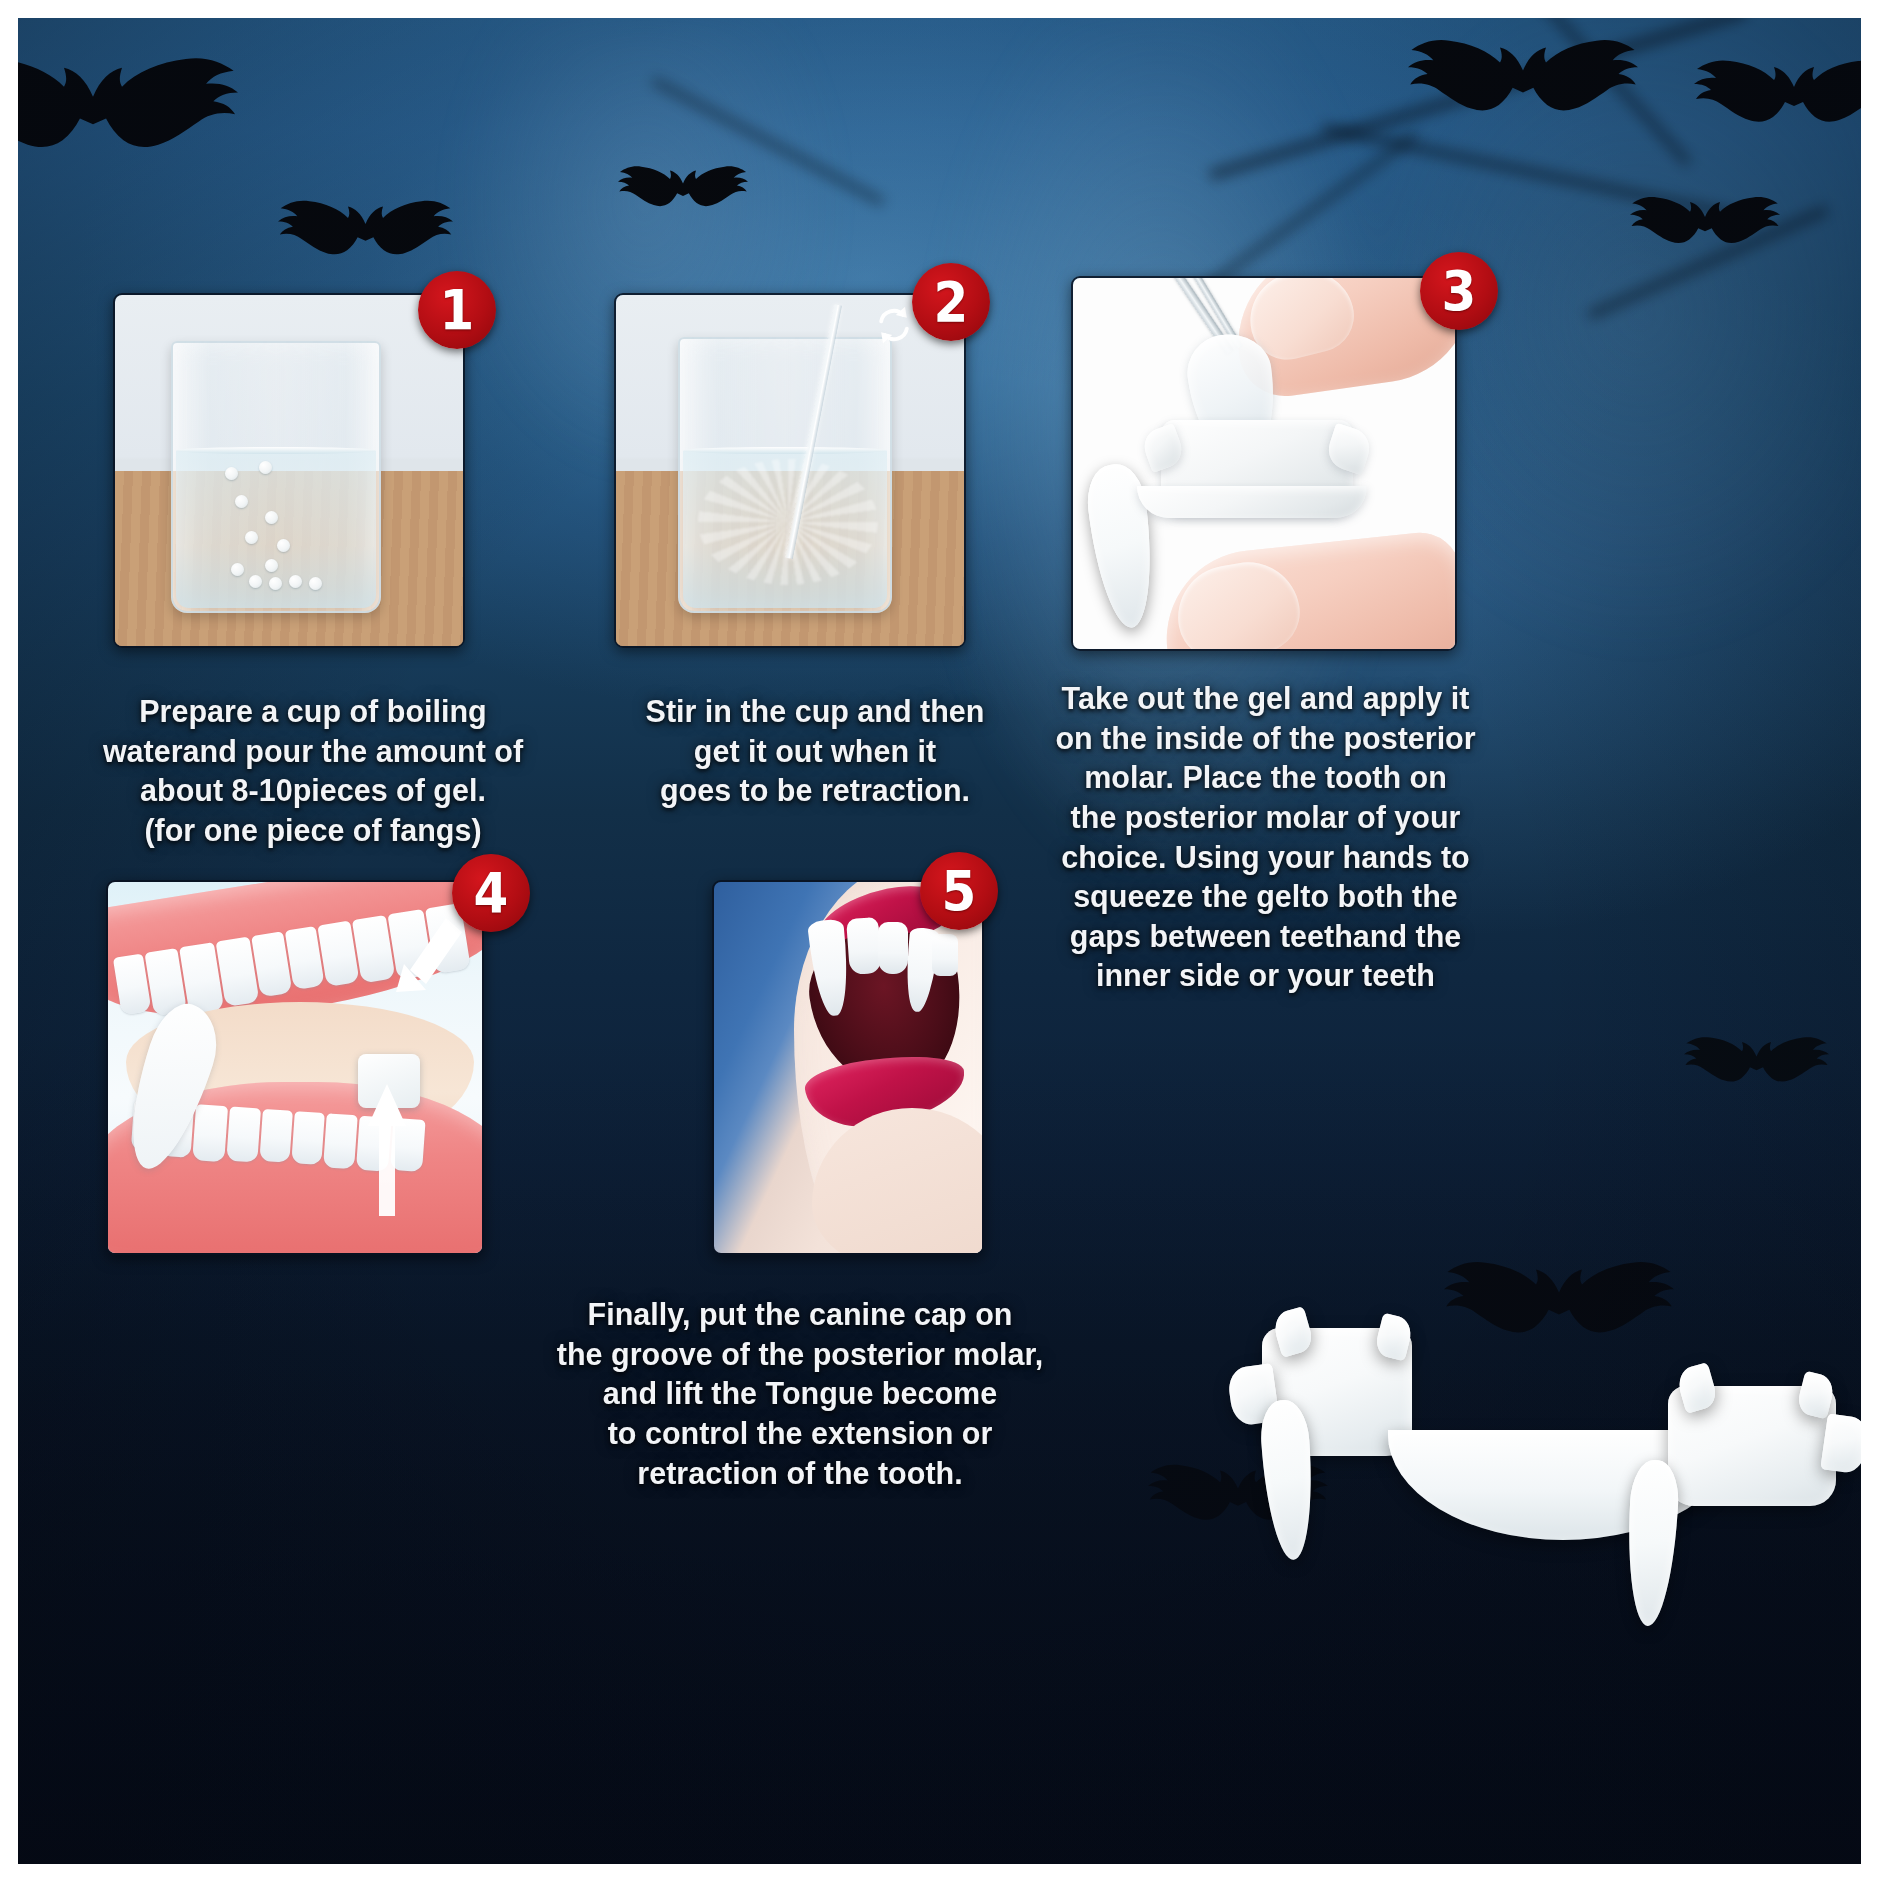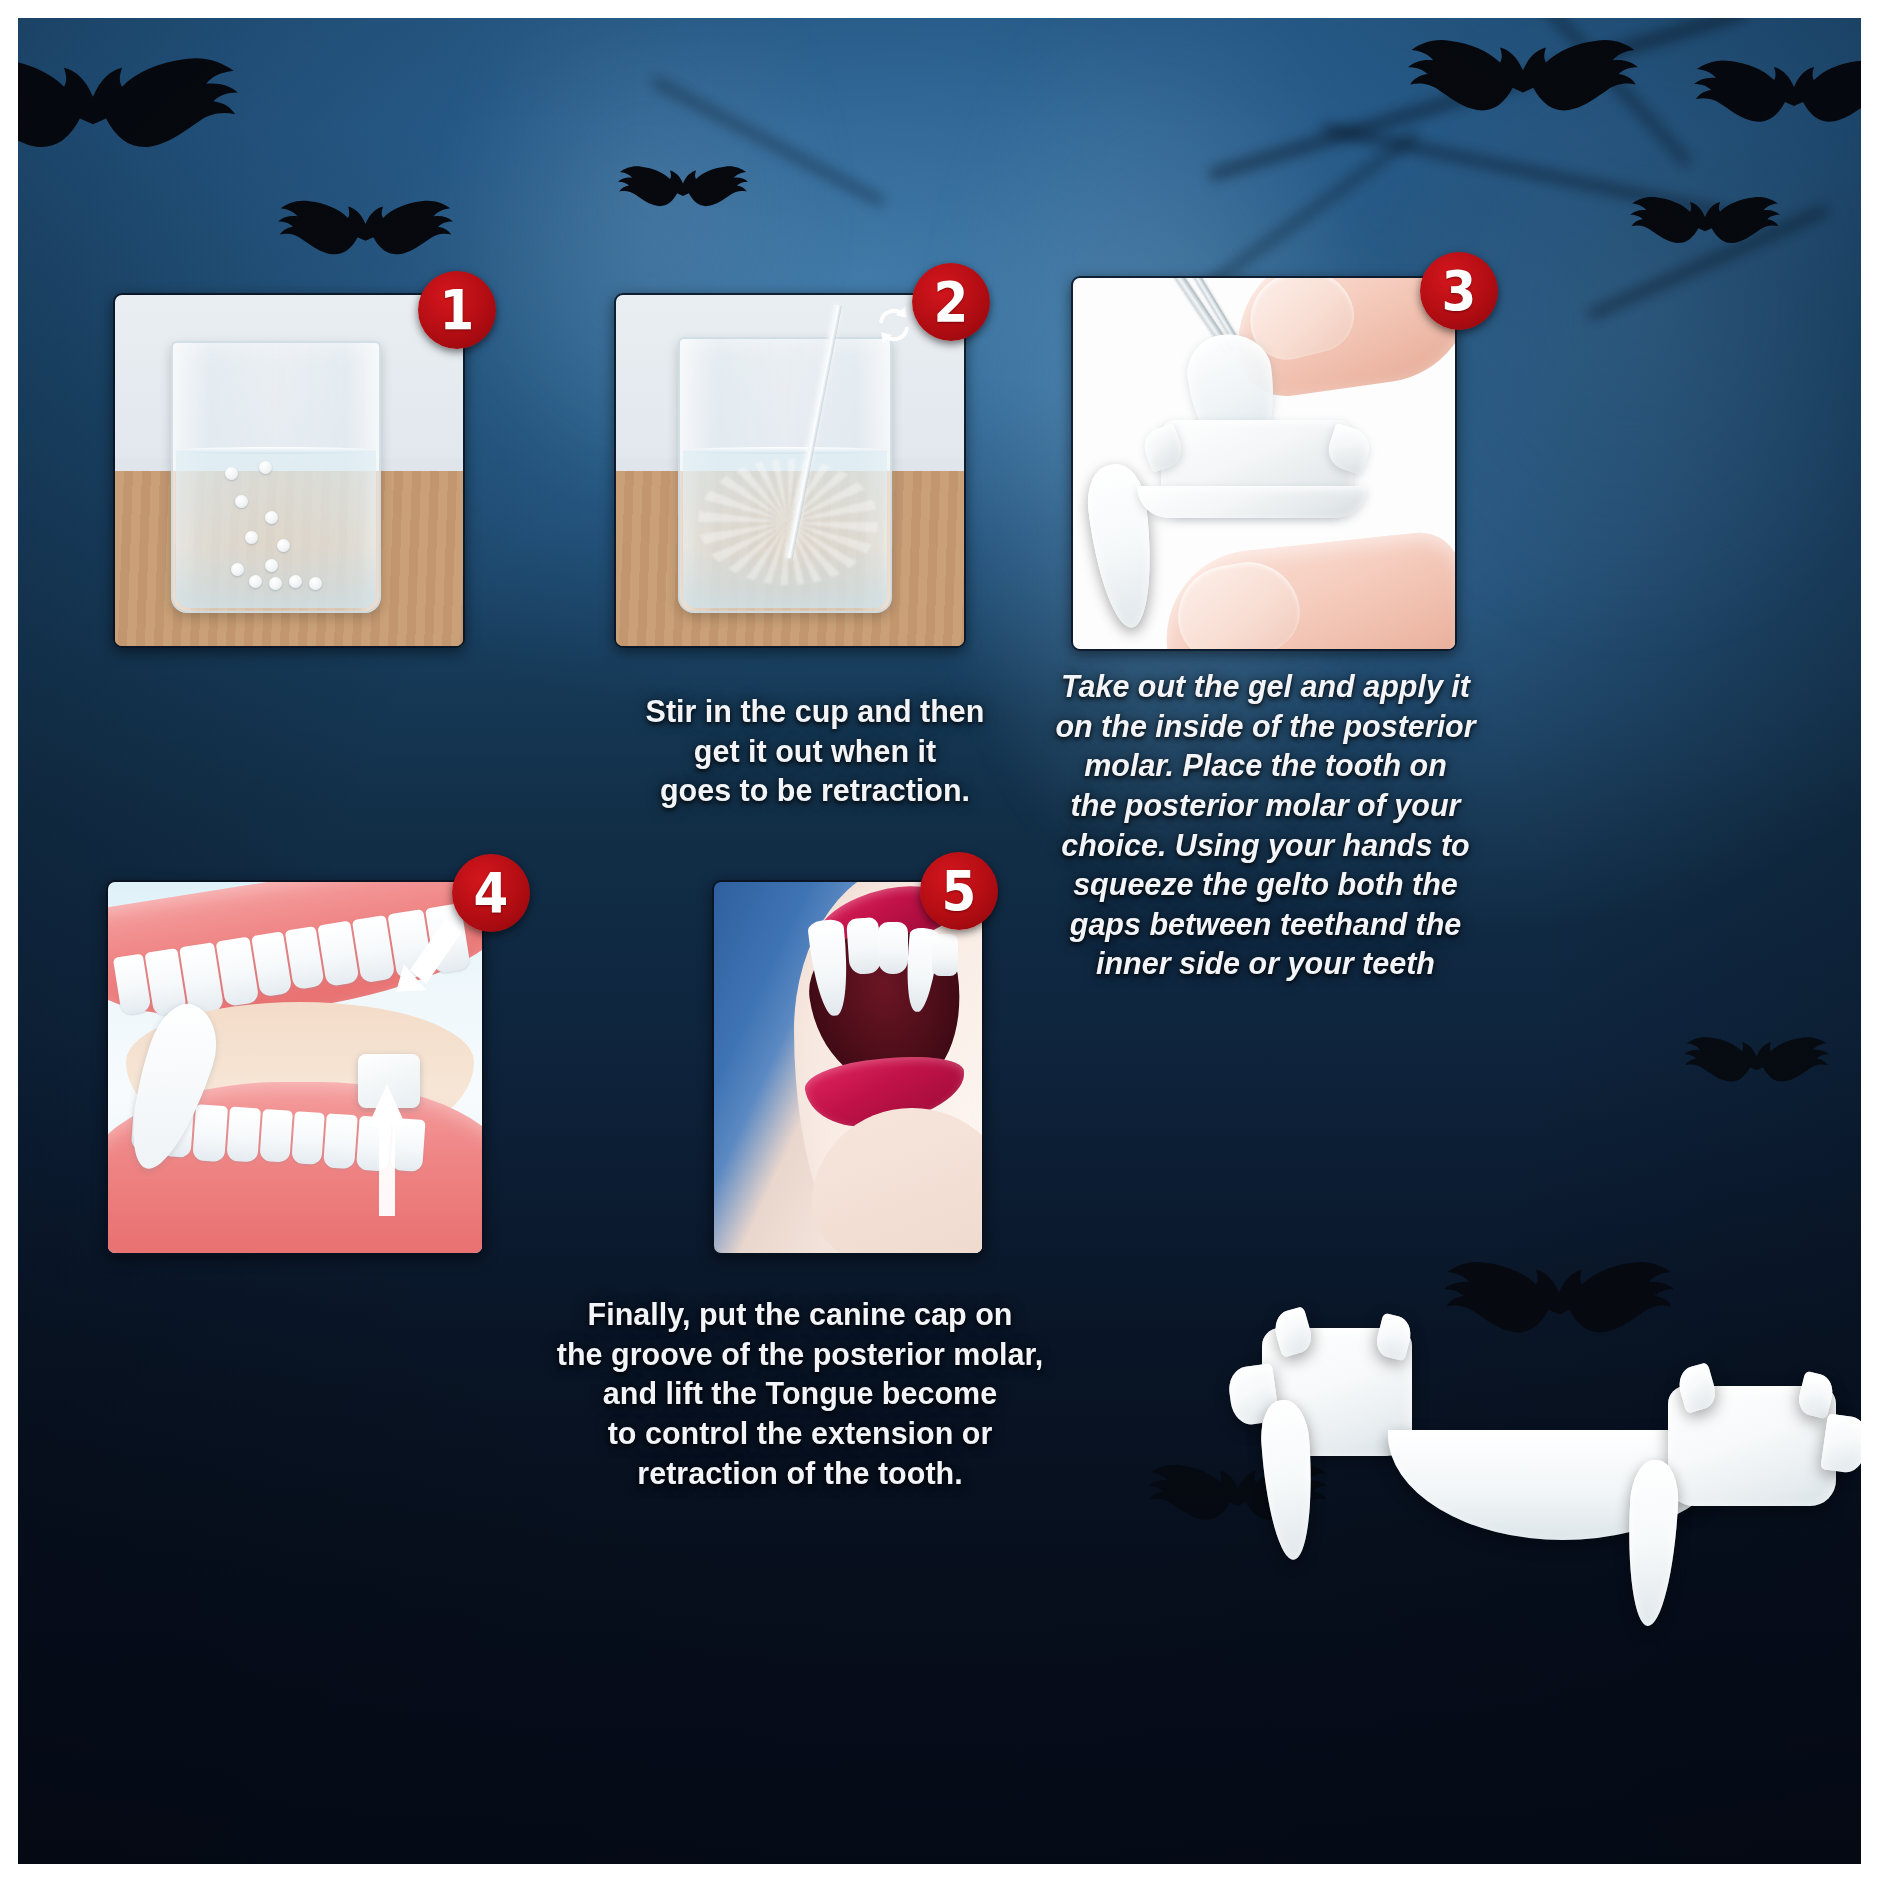--- a/index.html
+++ b/index.html
@@ -329,20 +329,24 @@
           <div class="bead" style="left:96px; top:234px;"></div>
           <div class="bead" style="left:116px; top:232px;"></div>
           <div class="bead" style="left:136px; top:234px;"></div>
           <div class="bead" style="left:92px; top:216px;"></div>
         </div>
       </div>
       <div class="badge" style="left:325px; top:-22px;">
         <span>1</span>
       </div>
     </div>
+    <div class="caption" style="margin-top:44px;">Prepare a cup of boiling
+waterand pour the amount of
+about 8-10pieces of gel.
+(for one piece of fangs)</div>
   </div>
 
   <div class="step" style="left:572px; top:275px; width:450px;">
     <div class="photo-wrap">
       <div class="photo" style="width:352px; height:355px; margin-left:24px;">
         <div class="ph1-bg"></div>
         <div class="ph1-table"></div>
         <div class="glass" style="left:62px; top:42px; width:214px; height:276px;">
           <div class="water" style="top:112px;"></div>
           <div class="waterline" style="top:108px;"></div>
@@ -385,21 +389,21 @@
         <div class="prod-fang" style="left:20px; top:186px; width:58px; height:164px; transform:rotate(-7deg);"></div>
         <div class="fang-body" style="left:64px; top:208px; width:230px; height:32px; border-radius:0 0 40px 40px;"></div>
 
         <div class="finger" style="left:92px; top:266px; width:300px; height:150px; border-radius:130px 60px 70px 90px; transform:rotate(-6deg);"></div>
         <div class="nail" style="left:104px; top:286px; width:122px; height:92px; border-radius:60px 60px 46px 46px; transform:rotate(-10deg);"></div>
       </div>
       <div class="badge" style="left:387px; top:-24px;">
         <span>3</span>
       </div>
     </div>
-    <div class="caption" style="margin-top:16px;font-style:italic;">Take out the gel and apply it
+    <div class="caption" style="margin-top:28px;">Take out the gel and apply it
 on the inside of the posterior
 molar. Place the tooth on
 the posterior molar of your
 choice. Using your hands to
 squeeze the gelto both the
 gaps between teethand the
 inner side or your teeth</div>
   </div>
 
   <div class="step" style="left:52px; top:862px; width:500px;">

